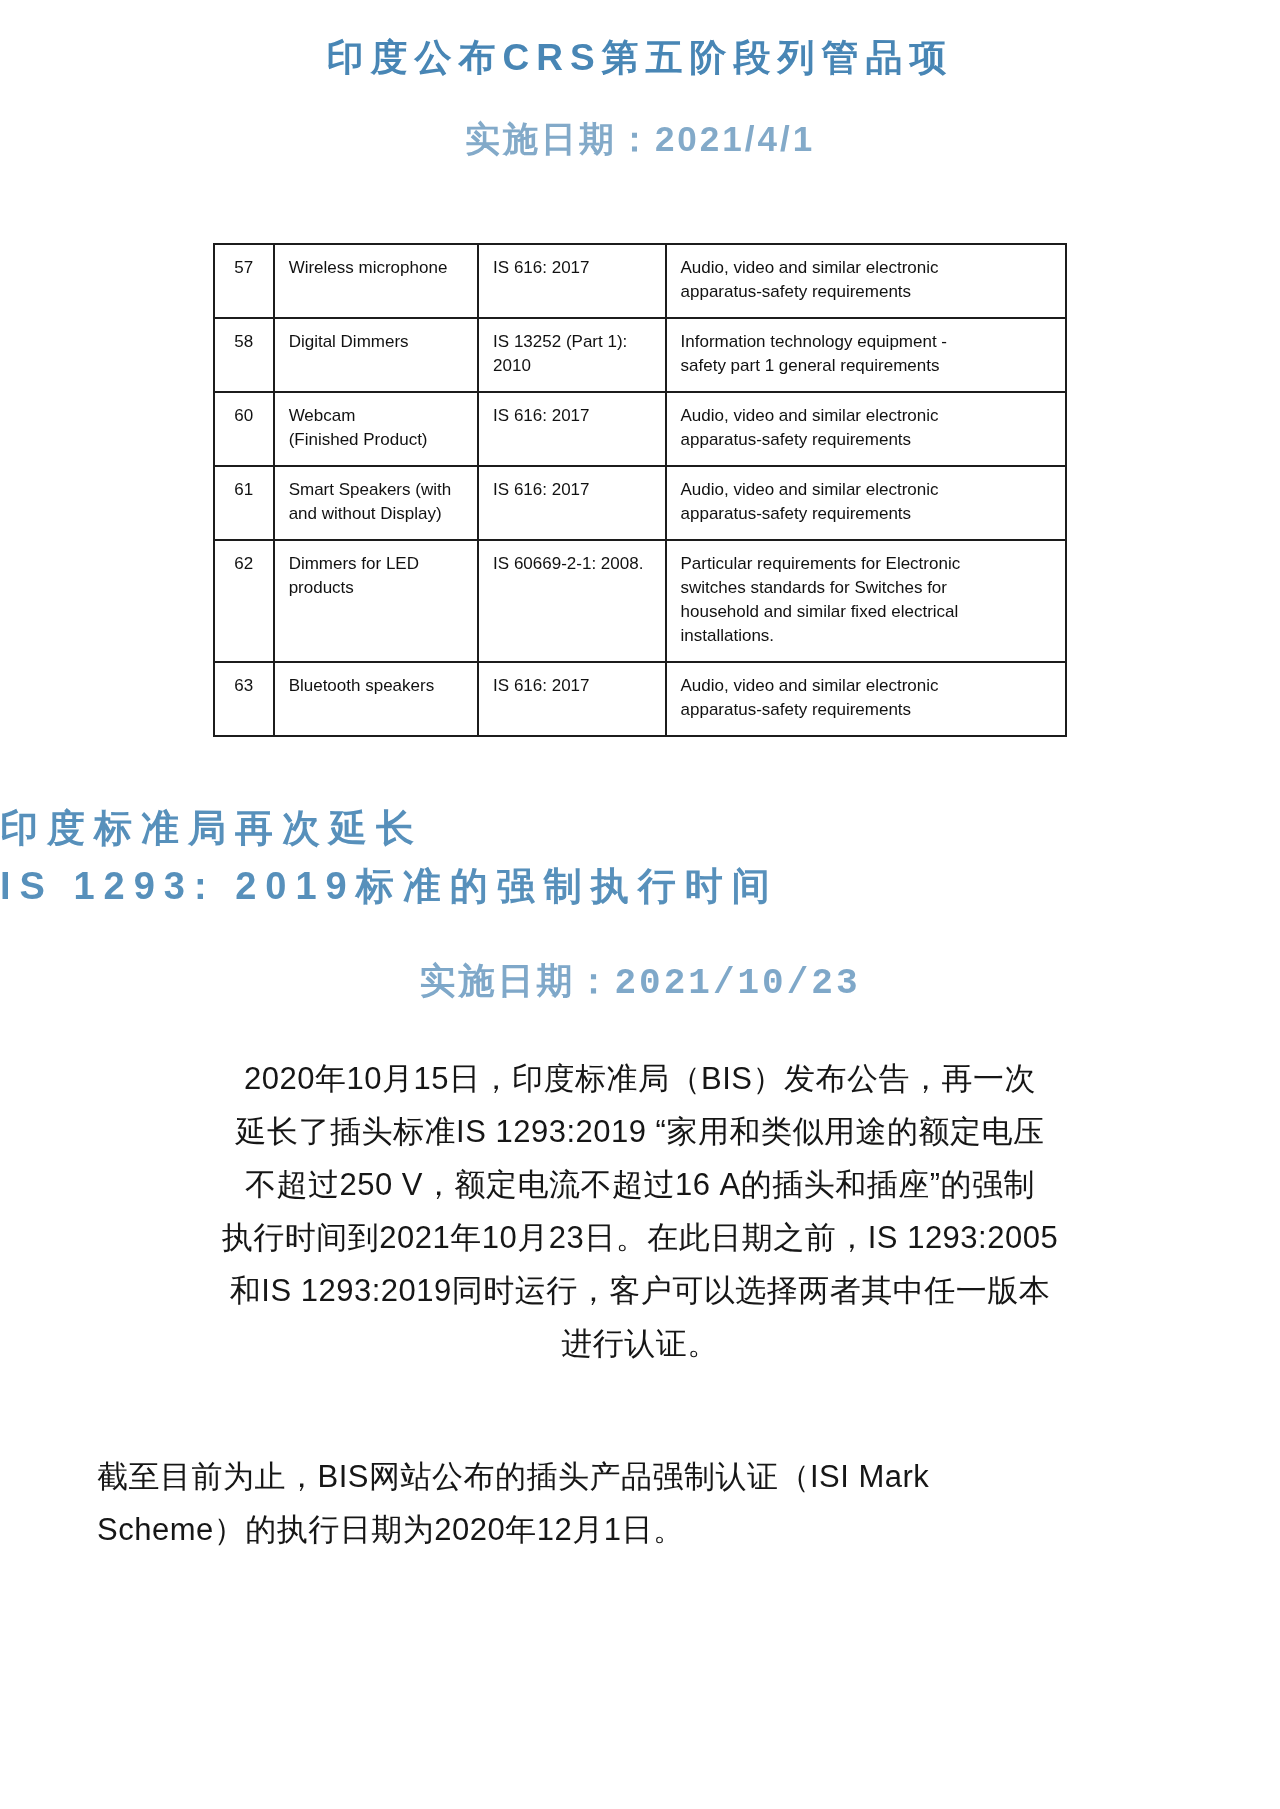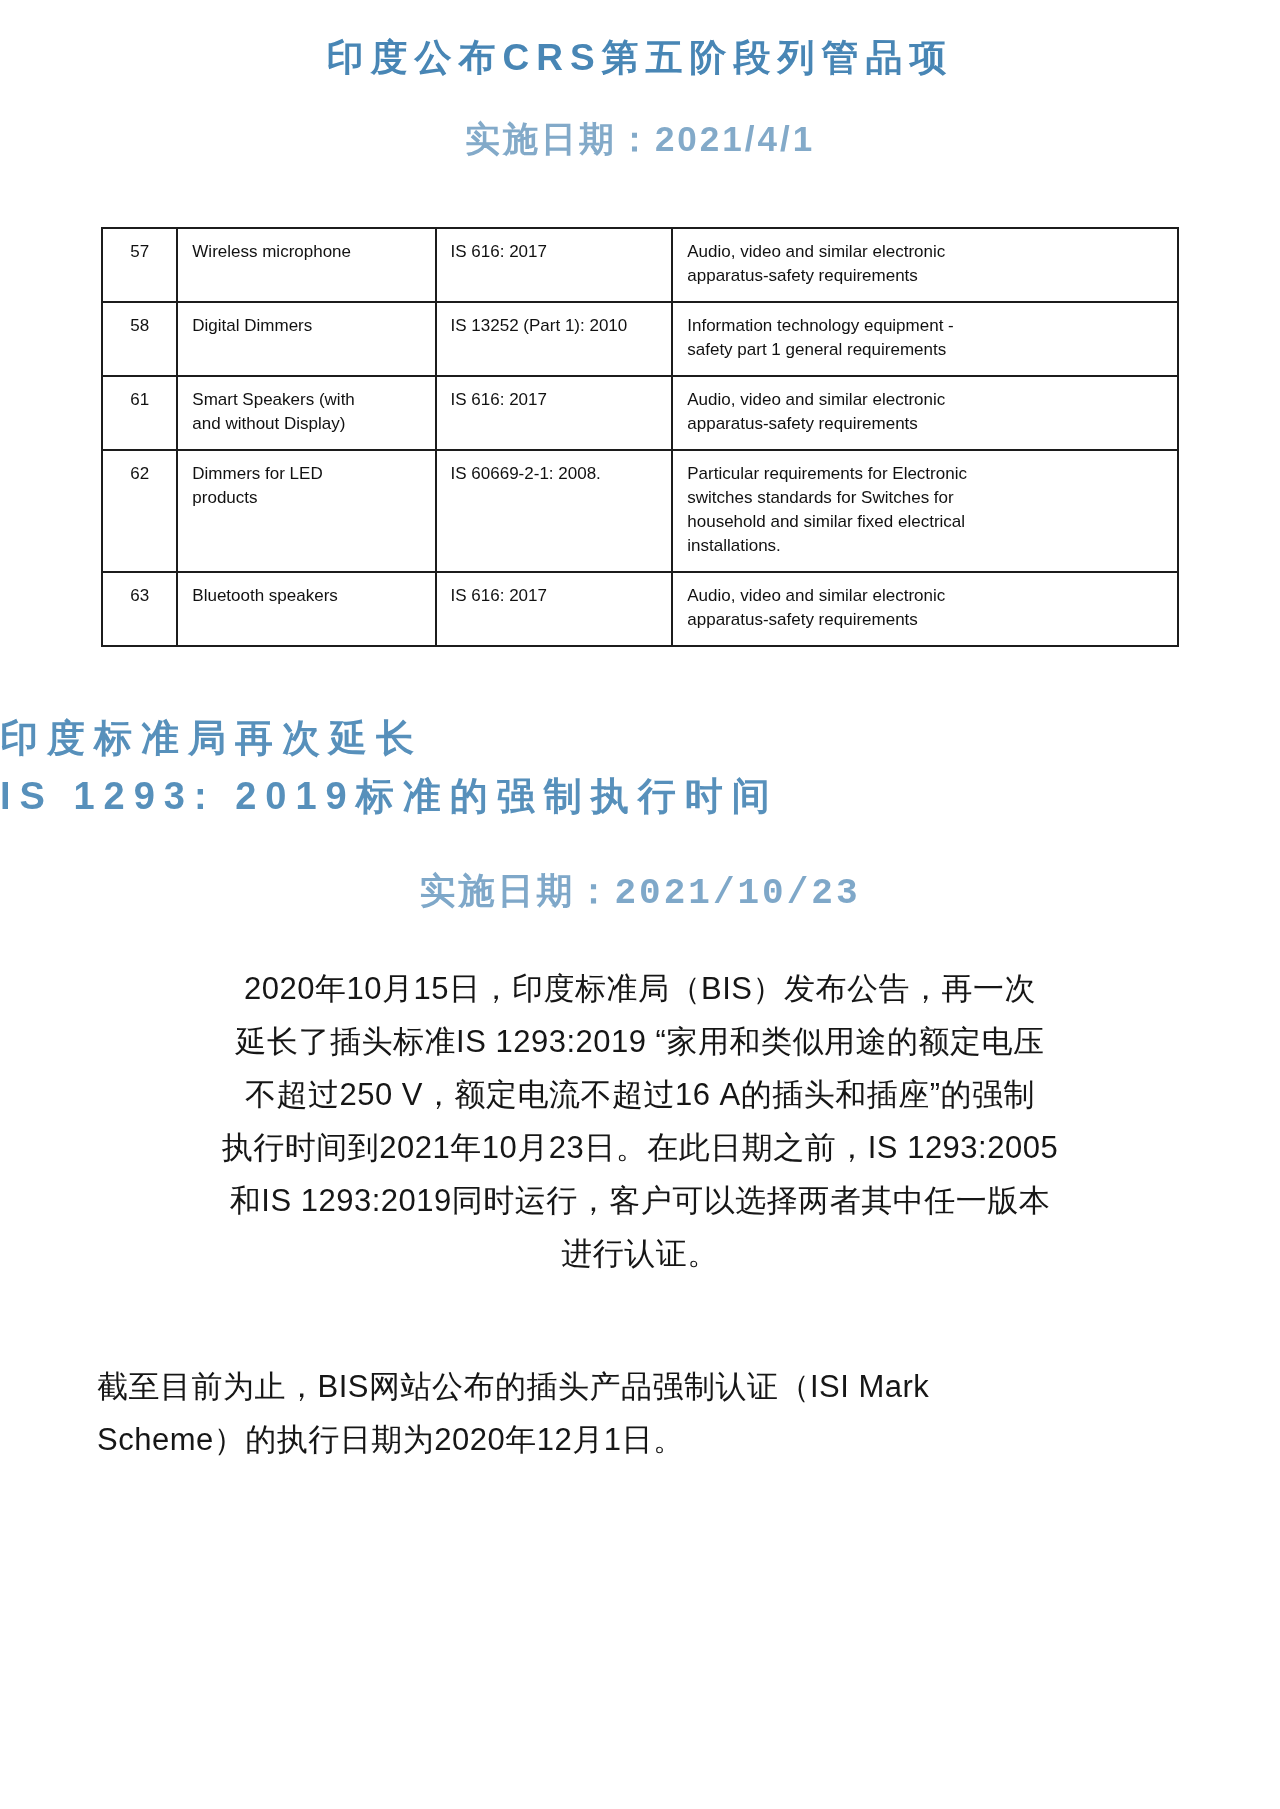--- a/index.html
+++ b/index.html
@@ -35,22 +35,22 @@
     margin: 0 97px;
     font-size: 31px;
     line-height: 53px;
     letter-spacing: 0.5px;
     white-space: pre-line;
     color: #161616;
   }
   .para-1 { margin-top: 44px; }
 
   table.products {
-    width: 1078px;
-    margin: 64px auto 0 auto;
+    width: 854px;
+    margin: 80px auto 0 auto;
     border-collapse: collapse;
     table-layout: fixed;
   }
   table.products, table.products td { border: 2px solid #1c1c1c; }
   table.products td {
     padding: 11px 14px 13px 14px;
     font-size: 17px;
     line-height: 24px;
     vertical-align: top;
     white-space: pre-line;
@@ -103,20 +103,28 @@
 apparatus-safety requirements</td>
       </tr>
       <tr>
         <td class="col-no">58</td>
         <td class="col-prod">Digital Dimmers</td>
         <td class="col-std">IS 13252 (Part 1): 2010</td>
         <td class="col-desc">Information technology equipment -
 safety part 1 general requirements</td>
       </tr>
       <tr>
+        <td class="col-no">60</td>
+        <td class="col-prod">Webcam
+(Finished Product)</td>
+        <td class="col-std">IS 616: 2017</td>
+        <td class="col-desc">Audio, video and similar electronic
+apparatus-safety requirements</td>
+      </tr>
+      <tr>
         <td class="col-no">61</td>
         <td class="col-prod">Smart Speakers (with
 and without Display)</td>
         <td class="col-std">IS 616: 2017</td>
         <td class="col-desc">Audio, video and similar electronic
 apparatus-safety requirements</td>
       </tr>
       <tr>
         <td class="col-no">62</td>
         <td class="col-prod">Dimmers for LED

